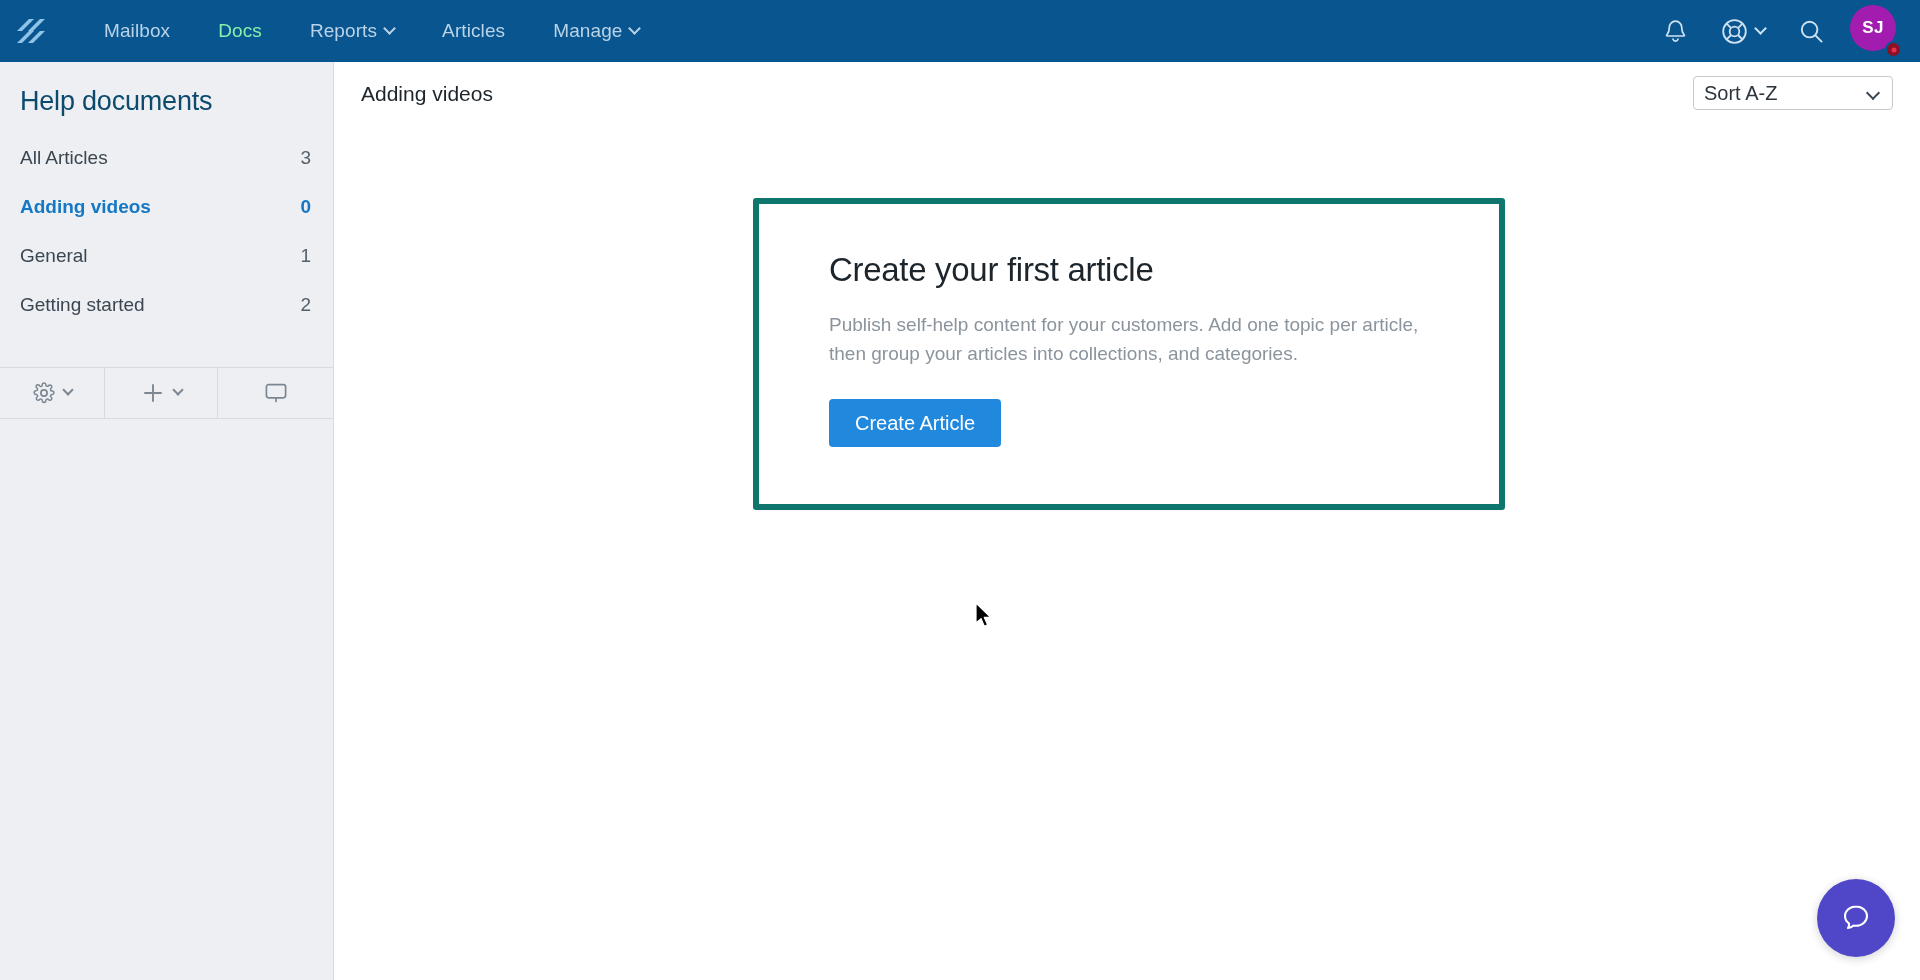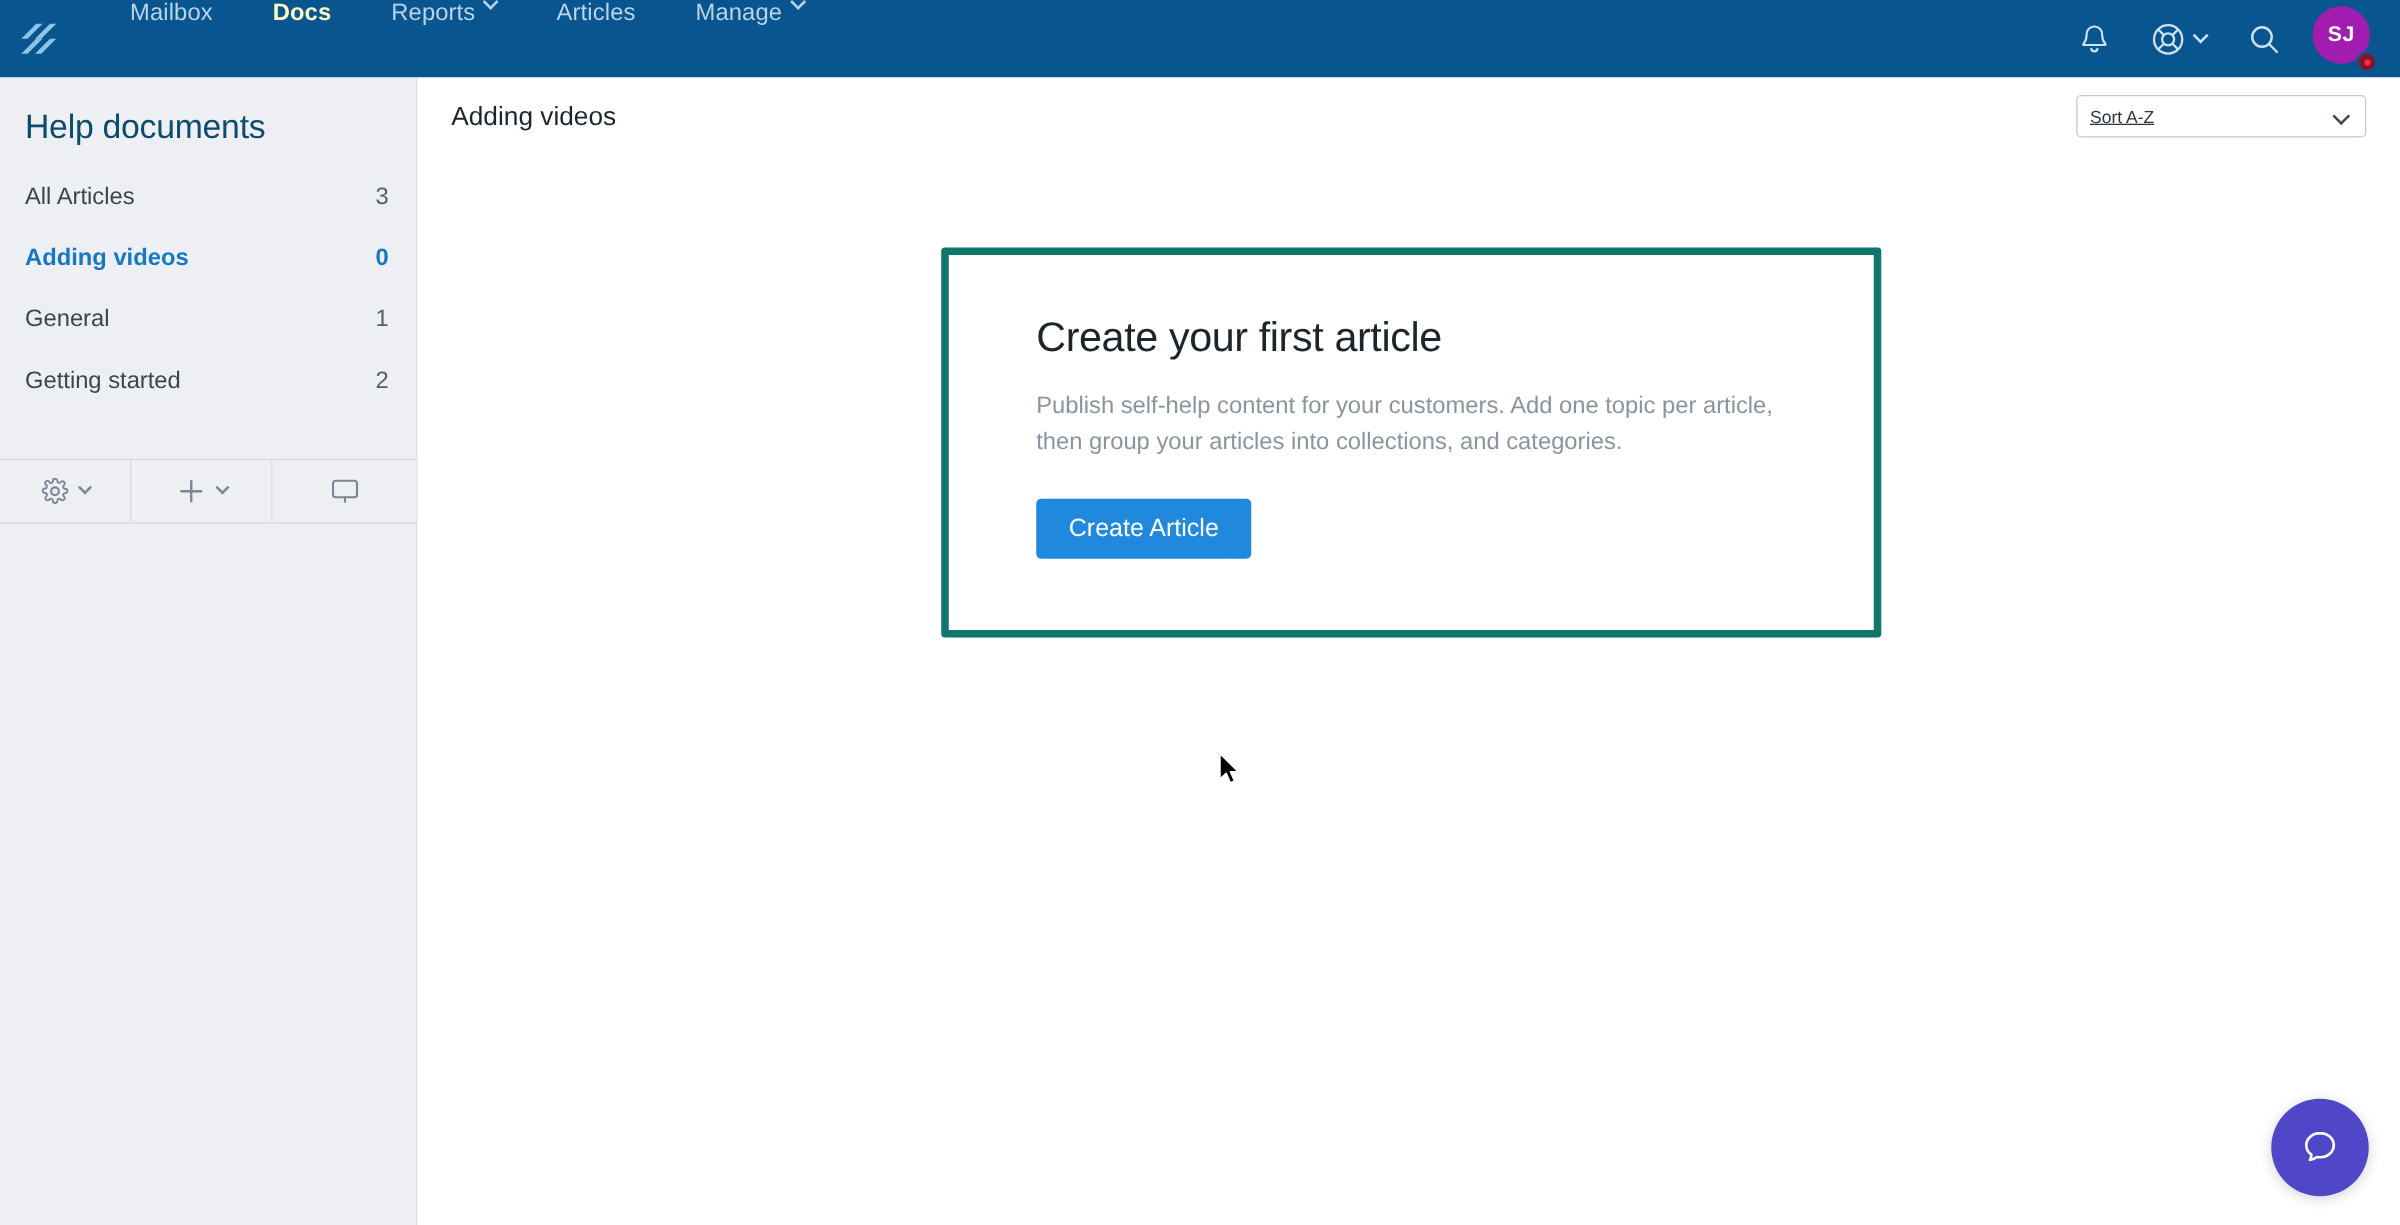--- a/index.html
+++ b/index.html
@@ -35,30 +35,31 @@
   .nav-links {
     display: flex;
     align-items: center;
     height: 62px;
     margin-left: 18px;
   }
   .nav-item {
     position: relative;
     height: 62px;
     display: flex;
-    padding: 0 24px;
+    align-items: center;
+    padding: 16px 24px;
     color: #b9d3e8;
     font-size: 19px;
     letter-spacing: 0.1px;
     white-space: nowrap;
     cursor: pointer;
   }
   .nav-item.active {
-    color: #fef9c3;
-    font-weight: 700;
+    color: #86efac;
+    font-weight: 400;
   }
   .nav-caret {
     display: inline-block;
     margin-left: 8px;
     width: 9px;
     height: 9px;
     border-right: 2px solid currentColor;
     border-bottom: 2px solid currentColor;
     transform: translateY(-3px) rotate(45deg);
   }
@@ -204,32 +205,31 @@
     position: absolute;
     left: 27px;
     top: 20px;
     font-size: 21px;
     color: #1d252c;
   }
   .sort-select {
     position: absolute;
     right: 27px;
     top: 14px;
-    width: 232px;
+    width: 200px;
     height: 34px;
     border: 1px solid #c4cad0;
     border-radius: 4px;
     background: #ffffff;
     color: #2c353d;
-    font-size: 14px;
+    font-size: 20px;
     font-family: "Liberation Sans", sans-serif;
     padding: 0 10px;
     cursor: pointer;
     appearance: none;
-    text-decoration: underline;
     -webkit-appearance: none;
   }
   .sort-wrap { position: absolute; right: 0; top: 0; }
   .sort-caret {
     position: absolute;
     right: 42px;
     top: 26px;
     width: 10px; height: 10px;
     border-right: 2.5px solid #3b4650;
     border-bottom: 2.5px solid #3b4650;

